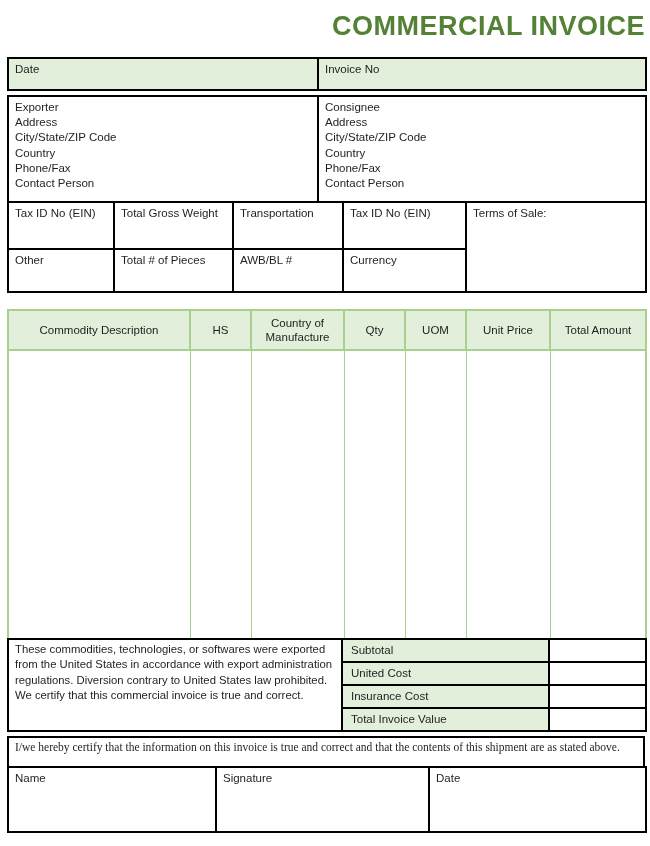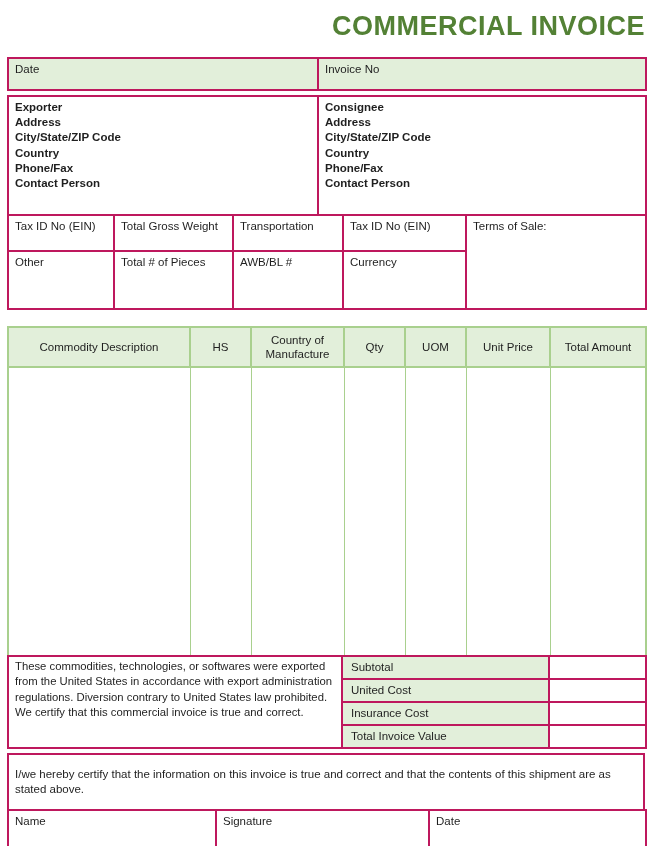--- a/index.html
+++ b/index.html
@@ -21,40 +21,40 @@
     color: #538135;
     letter-spacing: 0.5px;
   }
 
   table {
     border-collapse: collapse;
     table-layout: fixed;
     width: 638px;
   }
   td {
-    border: 2px solid #be185d;
+    border: 2px solid #000000;
     vertical-align: top;
     padding: 3px 6px;
     font-size: 11.5px;
     line-height: 1.32;
   }
   .fill { background: #E2EFDA; }
 
   
   .tbl-a { margin-bottom: 4px; }
   .tbl-c { margin-top: -2px; }
   .tbl-d { margin-top: 16px; }
   .tbl-e { margin-top: -2px; border-radius: 17px; }
   .tbl-f { margin-top: 4px; }
   .tbl-g { margin-top: -2px; }
 
   .tbl-a td { height: 32px; }
-  .tbl-b td { height: 119px; font-weight: bold; }
-  .tbl-c .r1 td { height: 36px; }
-  .tbl-c .r2 td { height: 58px; border-radius: 9px; }
+  .tbl-b td { height: 106px; }
+  .tbl-c .r1 td { height: 47px; }
+  .tbl-c .r2 td { height: 43px; border-radius: 9px; }
 
   .tbl-d th {
     border: 2px solid #A9D08E;
     background: #E2EFDA;
     font-weight: normal;
     font-size: 11.5px;
     text-align: center;
     vertical-align: middle;
     height: 40px;
     padding: 2px 3px;
@@ -67,21 +67,21 @@
   .tbl-e td { height: 23px; }
   .tbl-e td.statement {
     height: 92px;
     font-size: 11.3px;
     line-height: 1.36;
     padding: 2px 6px;
   }
   .tbl-e td.total-label { vertical-align: middle; padding: 1px 8px; }
   .tbl-e td.total-value { background: #ffffff; }
 
-  .tbl-f td { height: 30px; padding: 12px 6px; line-height: 1.3; }
+  .tbl-f td { height: 30px; padding: 2px 6px; line-height: 1.3; font-family: Liberation Serif, serif; }
   .tbl-g td { height: 65px; }
 
   .lbl { display: block; }
 </style>
 </head>
 <body>
 
 <div class="page">
 
   <h1 class="title">COMMERCIAL INVOICE</h1>

